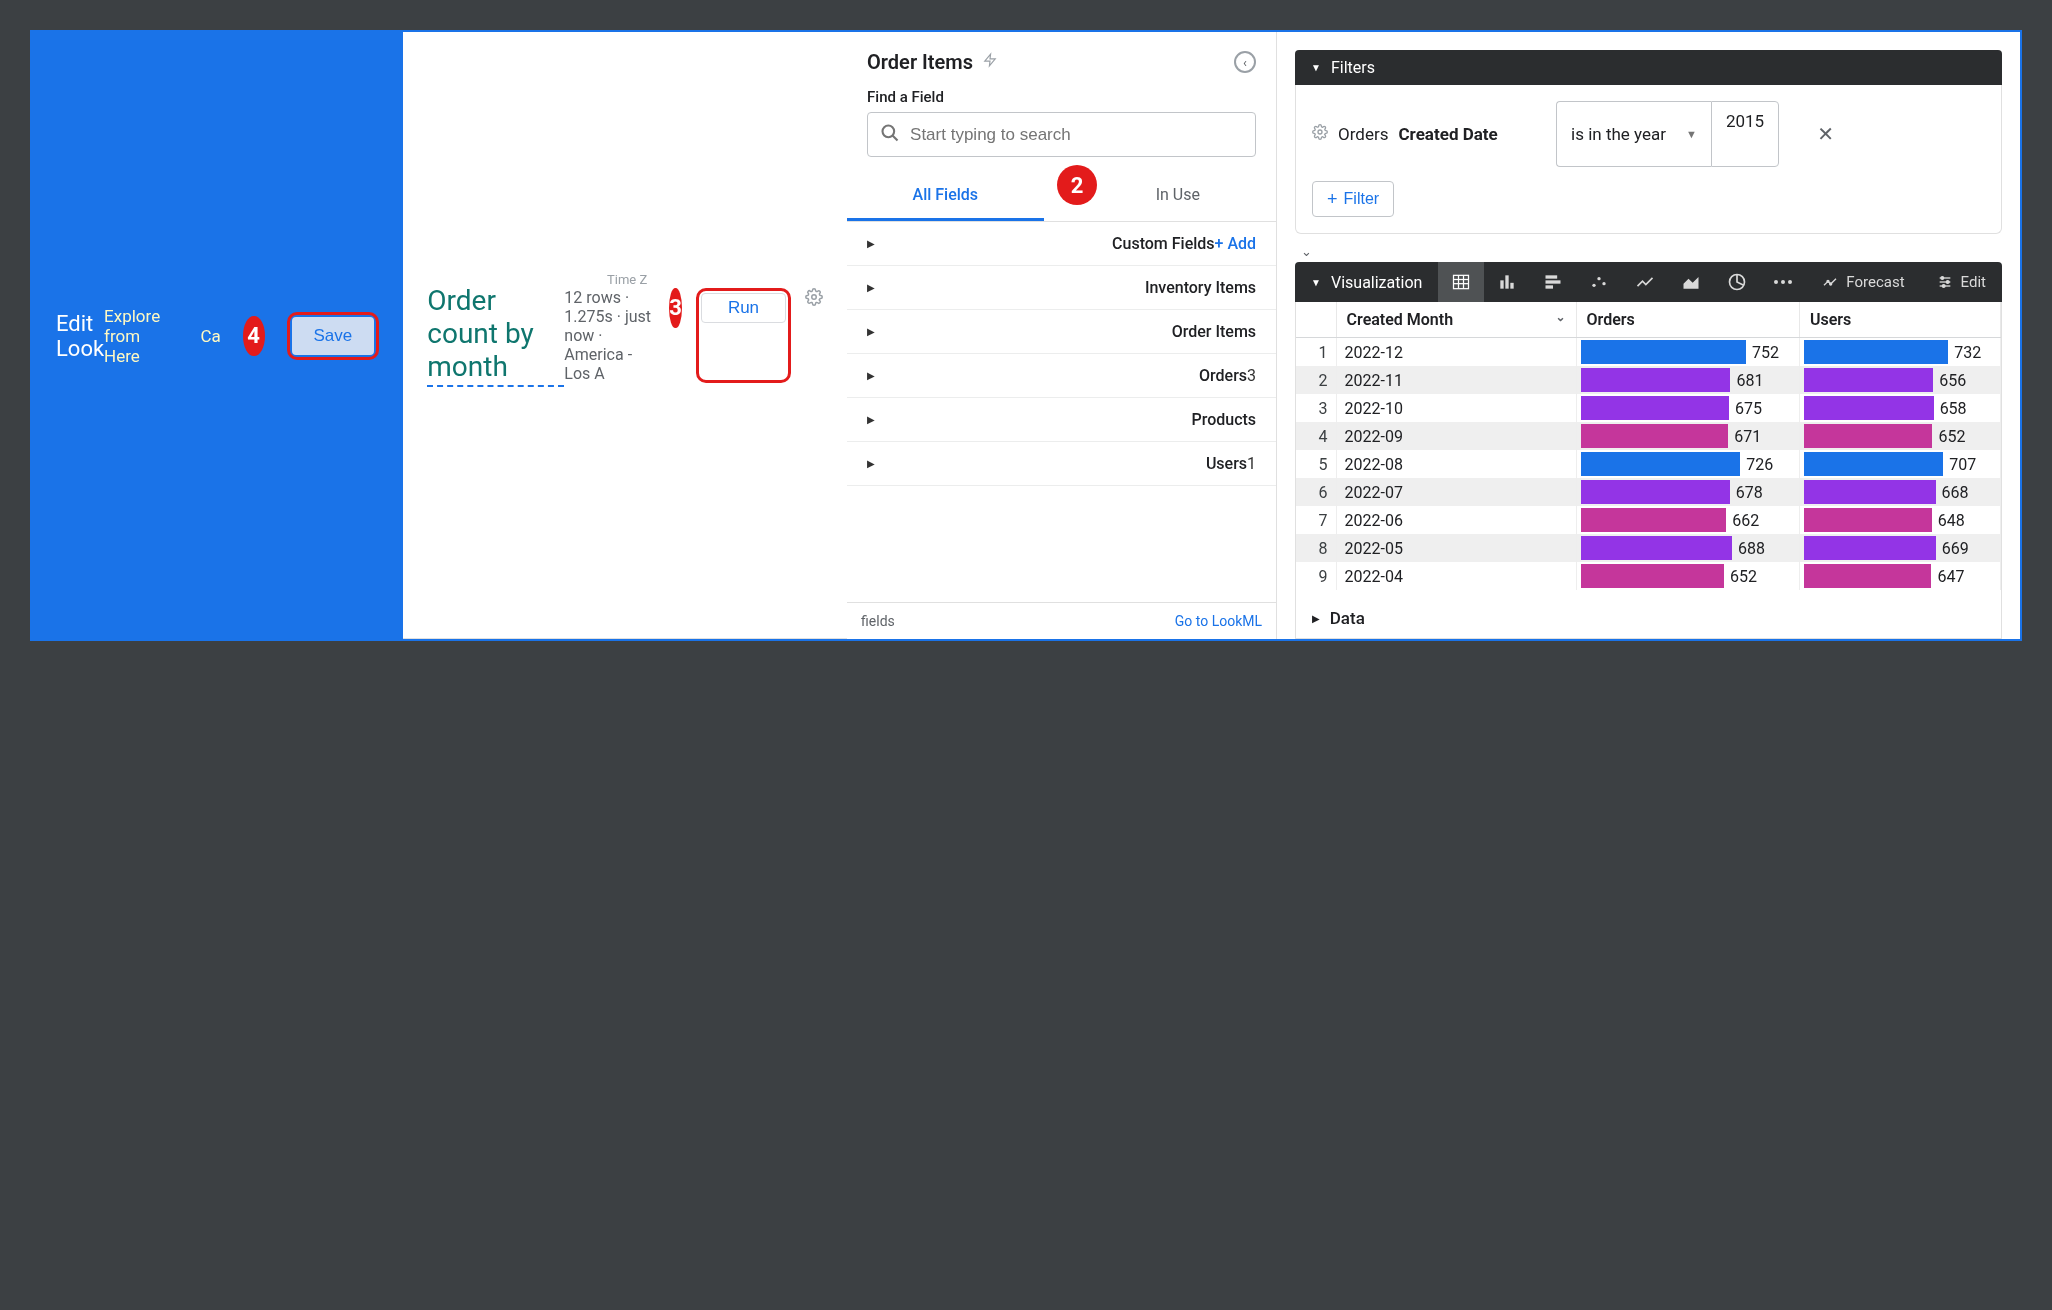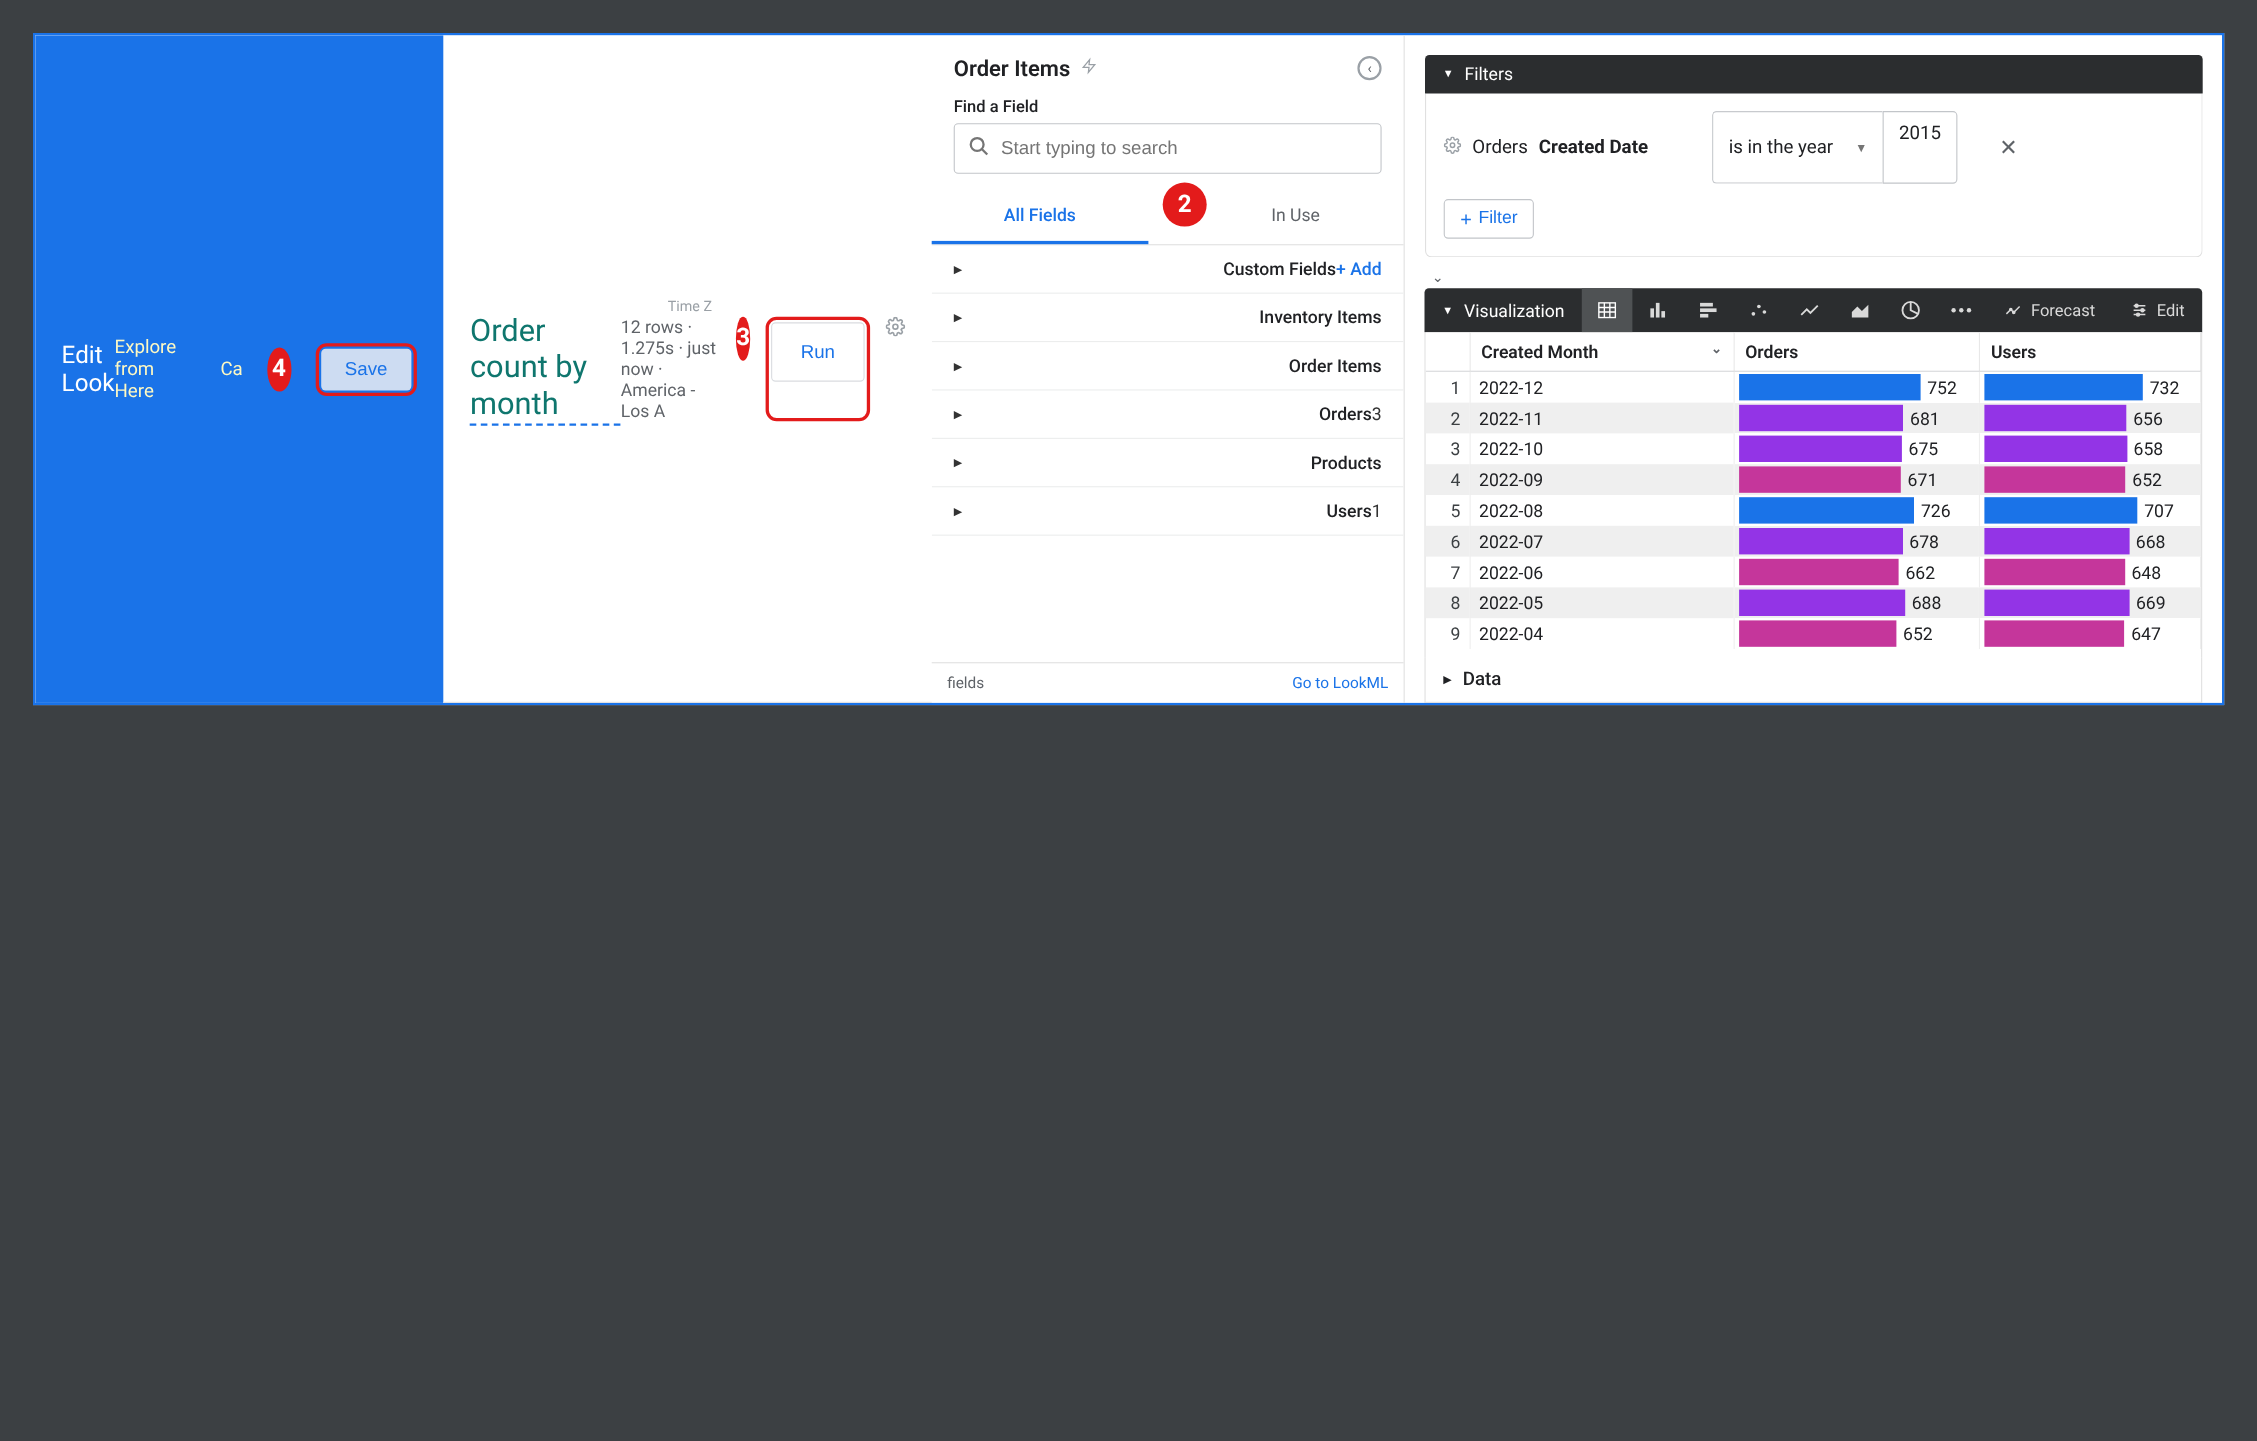--- a/index.html
+++ b/index.html
@@ -69,21 +69,21 @@
     border: 3px solid #e31b1b;
     border-radius: 10px;
     padding: 2px;
     position: relative;
   }
   .run-btn {
     background: #fff;
     color: #1a73e8;
     border: 1px solid #dadce0;
     border-radius: 4px;
-    padding: 16px 26px;
+    padding: 4px 26px;
     font-size: 17px;
     cursor: pointer;
   }
   .gear-icon { color: #9aa0a6; font-size: 18px; cursor: pointer; }
   
   .body {
     display: flex;
     flex: 1;
     min-height: 0;
   }

